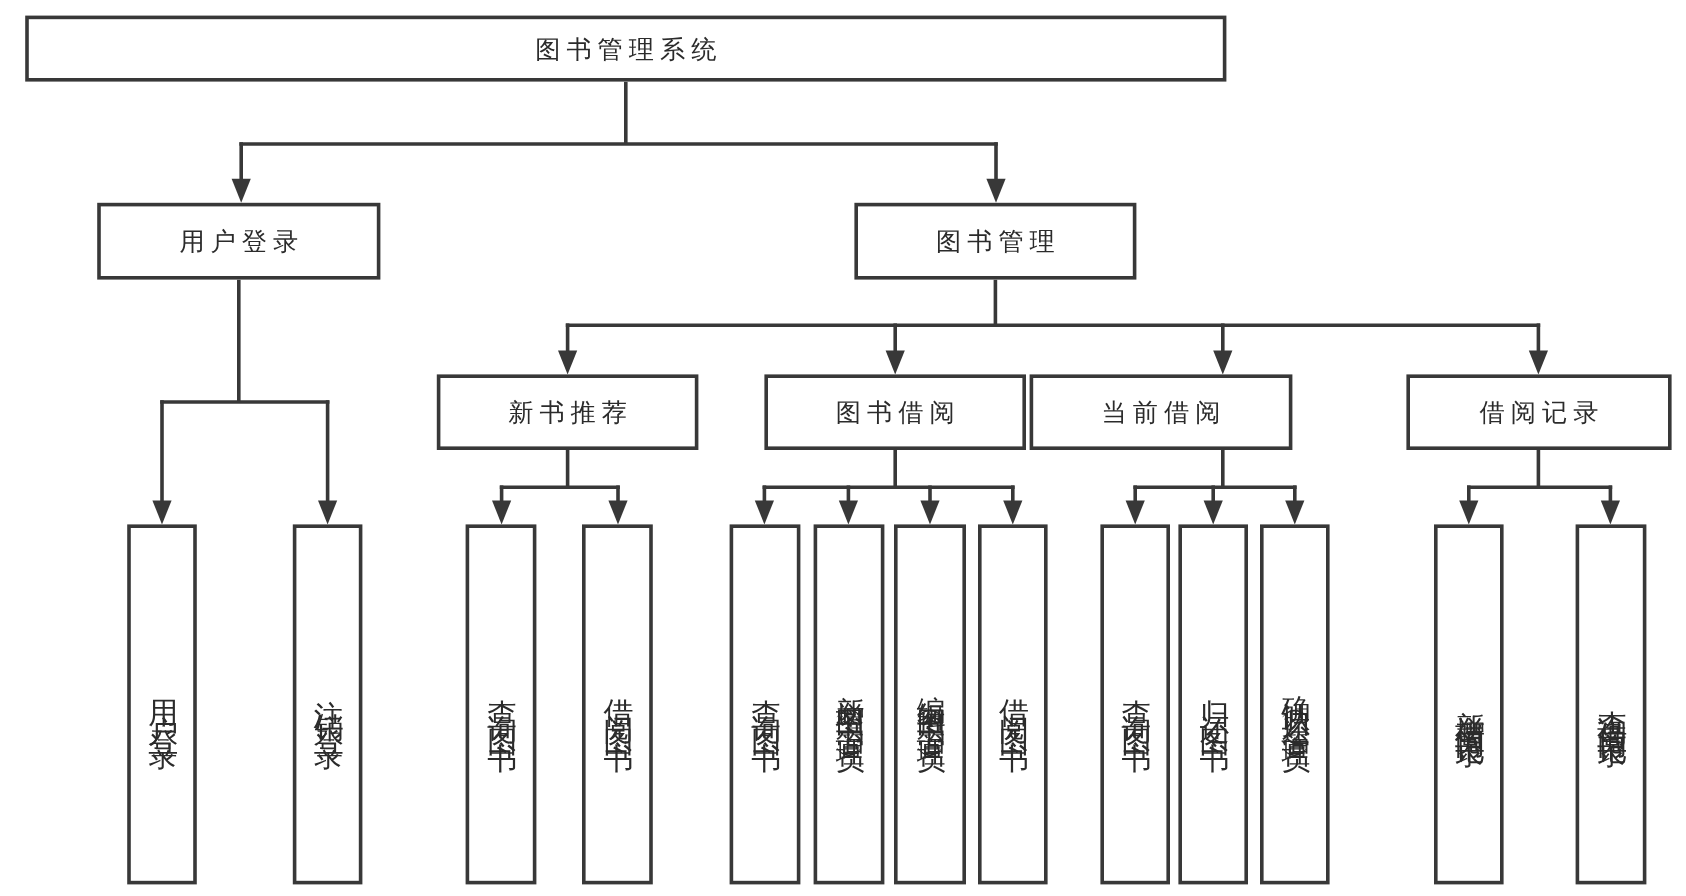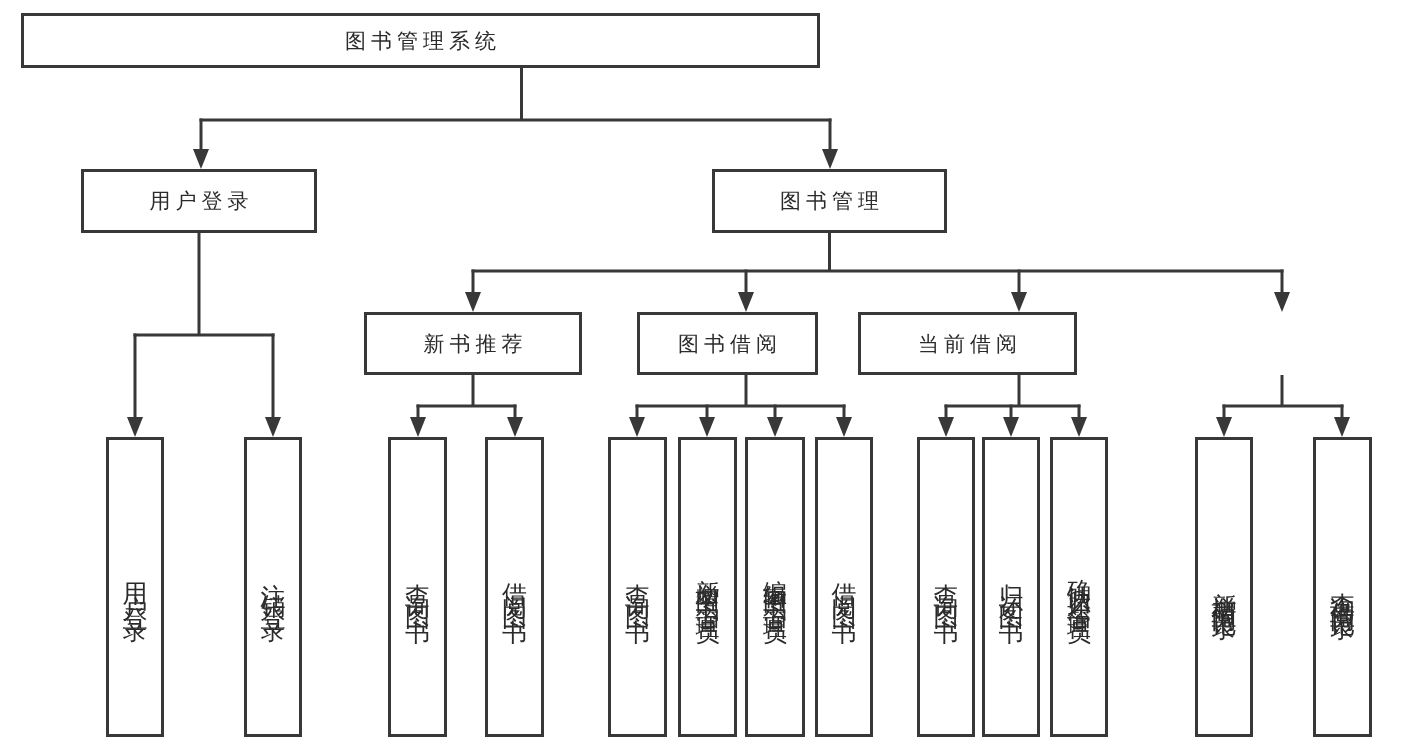--- a/index.html
+++ b/index.html
@@ -129,28 +129,29 @@
     <g>
       <line x1="1282" y1="375" x2="1282" y2="406"></line>
       <line x1="1222.5" y1="406" x2="1343.5" y2="406"></line>
       <line x1="1224" y1="404.5" x2="1224" y2="420"></line>
       <polygon points="1216,417 1232,417 1224,437"></polygon>
       <line x1="1342" y1="404.5" x2="1342" y2="420"></line>
       <polygon points="1334,417 1350,417 1342,437"></polygon>
     </g>
   </svg>
 
-  <div class="box-h" style="left:21px;top:13px;width:799px;height:55px;">图书管理系统</div>
+  <div class="box-h" style="left:21px;top:13px;width:1001px;height:55px;">图书管理系统</div>
 
   <div class="box-h" style="left:81px;top:169px;width:236px;height:64px;">用户登录</div>
   <div class="box-h" style="left:712px;top:169px;width:235px;height:64px;">图书管理</div>
 
   <div class="box-h" style="left:364px;top:312px;width:218px;height:63px;">新书推荐</div>
-  <div class="box-h" style="left:637px;top:312px;width:181px;height:63px;">图书借阅</div>
+  <div class="box-h" style="left:637px;top:312px;width:218px;height:63px;">图书借阅</div>
   <div class="box-h" style="left:858px;top:312px;width:219px;height:63px;">当前借阅</div>
+  <div class="box-h" style="left:1172px;top:312px;width:221px;height:63px;">借阅记录</div>
 
   <div class="box-v" style="left:106px;width:58px;">
     <span class="vlabel">用户登录</span>
   </div>
   <div class="box-v" style="left:244px;width:58px;">
     <span class="vlabel">注销登录</span>
   </div>
 
   <div class="box-v" style="left:388px;width:59px;">
     <span class="vlabel">查询图书</span>

